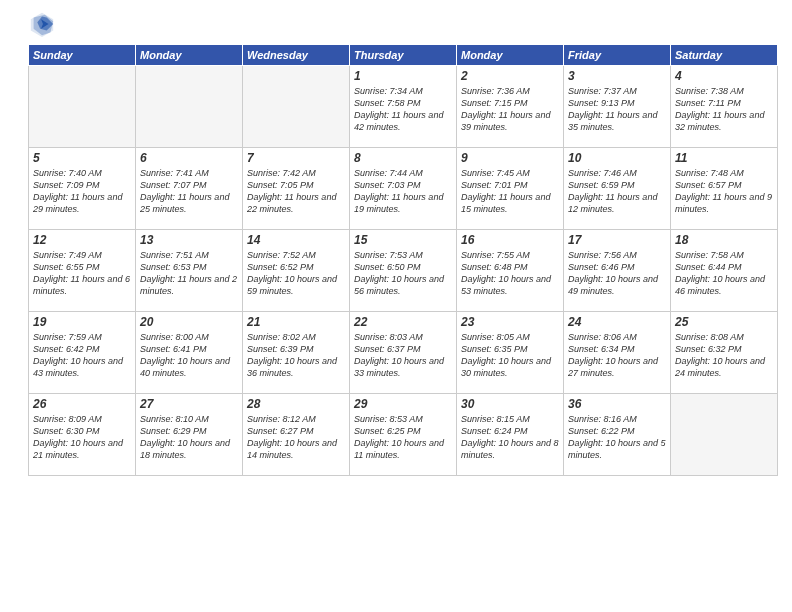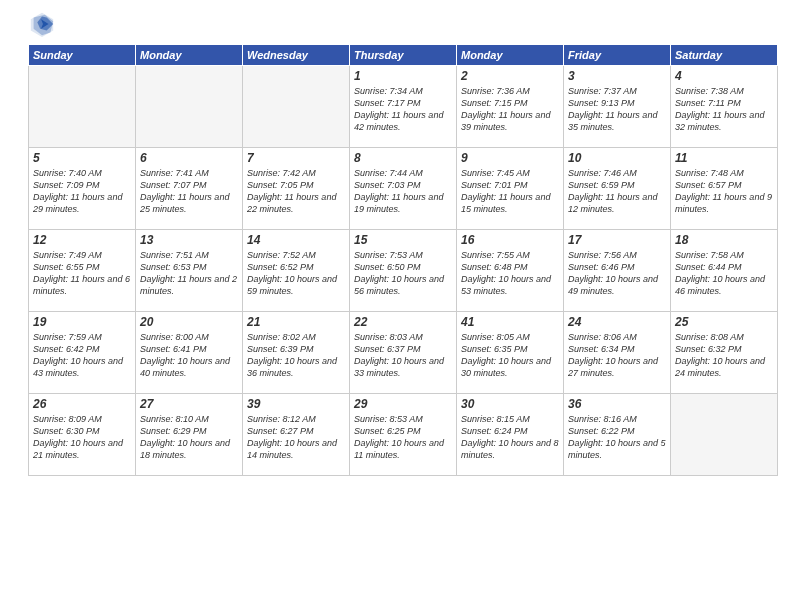--- a/index.html
+++ b/index.html
@@ -134,21 +134,21 @@
         </tr>
     </thead>
     <tbody id="calendar-body">
     <tr>
           <td class="empty"></td>
           <td class="empty"></td>
           <td class="empty"></td>
           <td>
             <span class="day-num">1</span>
             <div class="day-info">Sunrise: 7:34 AM
-Sunset: 7:17 PM
+Sunset: 7:58 PM
 Daylight: 11 hours
 and 42 minutes.</div>
           </td>
           <td>
             <span class="day-num">2</span>
             <div class="day-info">Sunrise: 7:36 AM
 Sunset: 7:15 PM
 Daylight: 11 hours
 and 39 minutes.</div>
           </td>
@@ -292,21 +292,21 @@
 and 36 minutes.</div>
           </td>
           <td>
             <span class="day-num">22</span>
             <div class="day-info">Sunrise: 8:03 AM
 Sunset: 6:37 PM
 Daylight: 10 hours
 and 33 minutes.</div>
           </td>
           <td>
-            <span class="day-num">41</span>
+            <span class="day-num">23</span>
             <div class="day-info">Sunrise: 8:05 AM
 Sunset: 6:35 PM
 Daylight: 10 hours
 and 30 minutes.</div>
           </td>
           <td>
             <span class="day-num">24</span>
             <div class="day-info">Sunrise: 8:06 AM
 Sunset: 6:34 PM
 Daylight: 10 hours
@@ -329,21 +329,21 @@
 and 21 minutes.</div>
           </td>
           <td>
             <span class="day-num">27</span>
             <div class="day-info">Sunrise: 8:10 AM
 Sunset: 6:29 PM
 Daylight: 10 hours
 and 18 minutes.</div>
           </td>
           <td>
-            <span class="day-num">39</span>
+            <span class="day-num">28</span>
             <div class="day-info">Sunrise: 8:12 AM
 Sunset: 6:27 PM
 Daylight: 10 hours
 and 14 minutes.</div>
           </td>
           <td>
             <span class="day-num">29</span>
             <div class="day-info">Sunrise: 8:53 AM
 Sunset: 6:25 PM
 Daylight: 10 hours

